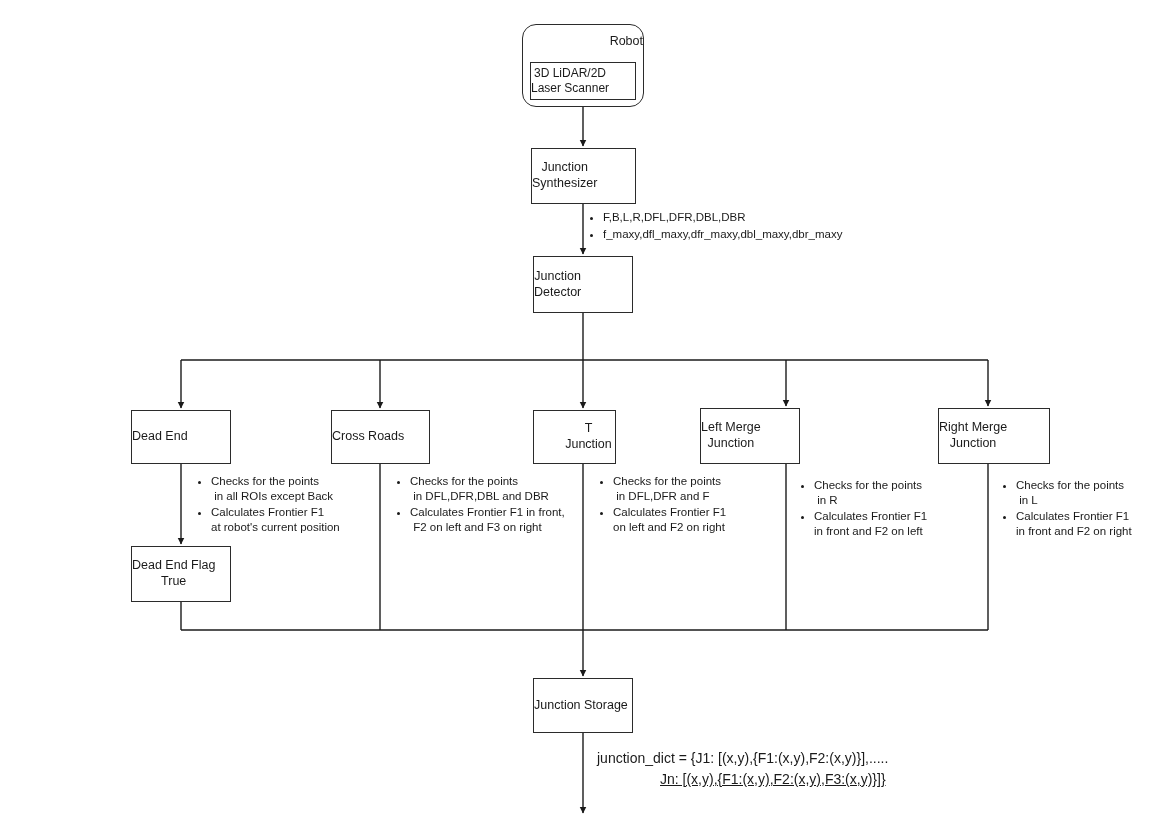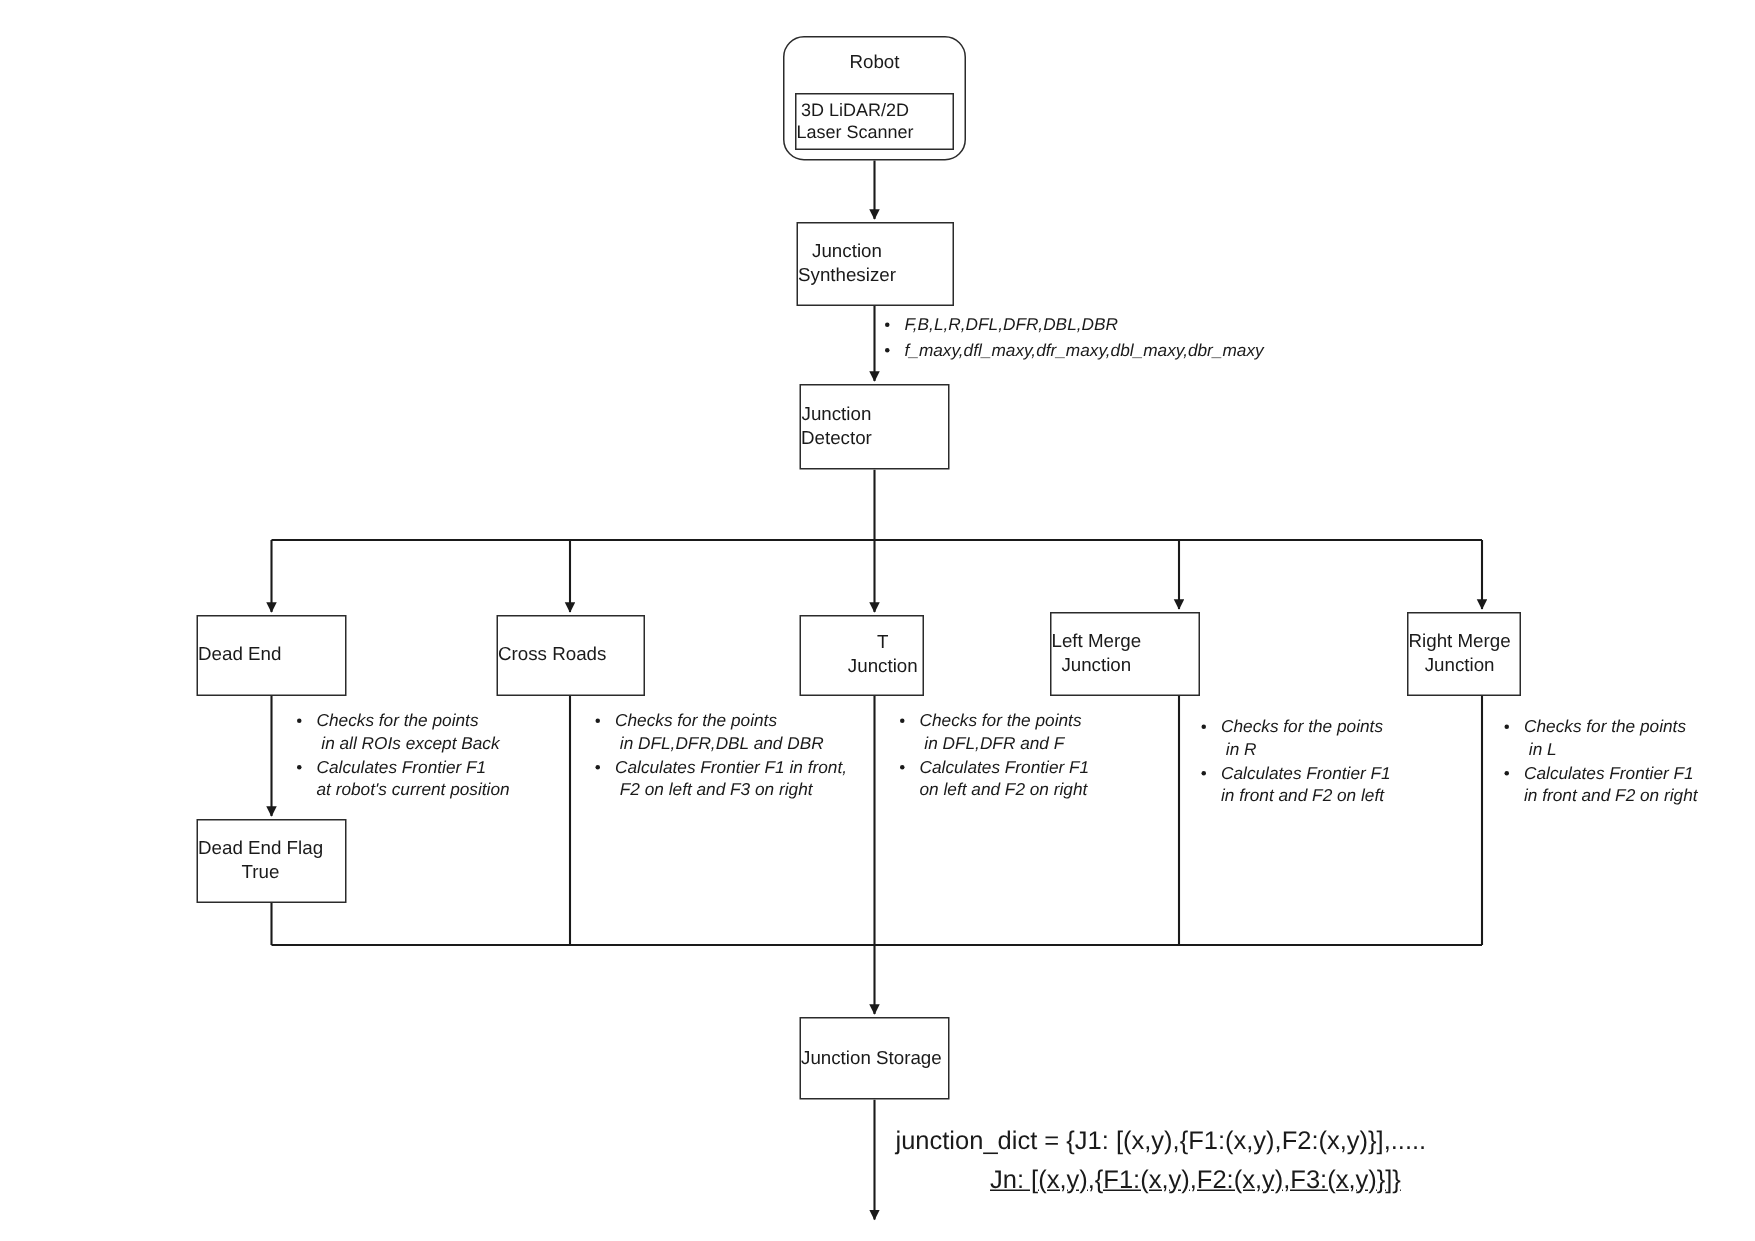--- a/index.html
+++ b/index.html
@@ -33,35 +33,35 @@
   .node span { white-space: pre-wrap; }
   .robot-outer {
     position: absolute;
     background: #ffffff;
     border: 1.6px solid #2b2b2b;
     border-radius: 14px;
   }
   .robot-title {
     position: absolute;
     left: 0; right: 0; top: 9px;
-    text-align: center;
+    text-align: right;
     font-size: 12.5px;
   }
   .bullets {
     position: absolute;
     margin: 0;
     padding-left: 15px;
     list-style: disc outside;
     font-size: 11.5px;
     line-height: 1.28;
   }
-  .bullets li { white-space: pre-wrap; margin: 0 0 2px 0; font-style: italic; }
+  .bullets li { white-space: pre-wrap; margin: 0 0 2px 0; }
   .dict-note {
     position: absolute;
-    font-size: 17px;
+    font-size: 14px;
     line-height: 1.5;
   }
   .dict-note .l2 { margin-left: 63px; text-decoration: underline; }
 </style>
 </head>
 <body>
 
 <div class="canvas">
 
   <svg class="connectors" viewBox="0 0 1170 827" xmlns="http://www.w3.org/2000/svg">
@@ -129,21 +129,21 @@
   <div class="node" style="left:131px; top:410px; width:100px; height:54px;">
     <span>Dead End</span>
   </div>
   <div class="node" style="left:533px; top:410px; width:83px; height:54px;padding-left:28px;">
     <span>T Junction</span>
   </div>
   <div class="node" style="left:700px; top:408px; width:100px; height:56px;">
     <span>Left Merge
 Junction</span>
   </div>
-  <div class="node" style="left:938px; top:408px; width:76px; height:56px;">
+  <div class="node" style="left:938px; top:408px; width:112px; height:56px;">
     <span>Right Merge
 Junction</span>
   </div>
 
   <ul class="bullets" style="left:196px; top:474px; width:175px;">
     <li>Checks for the points
  in all ROIs except Back</li>
     <li>Calculates Frontier F1
 at robot's current position</li>
   </ul>

